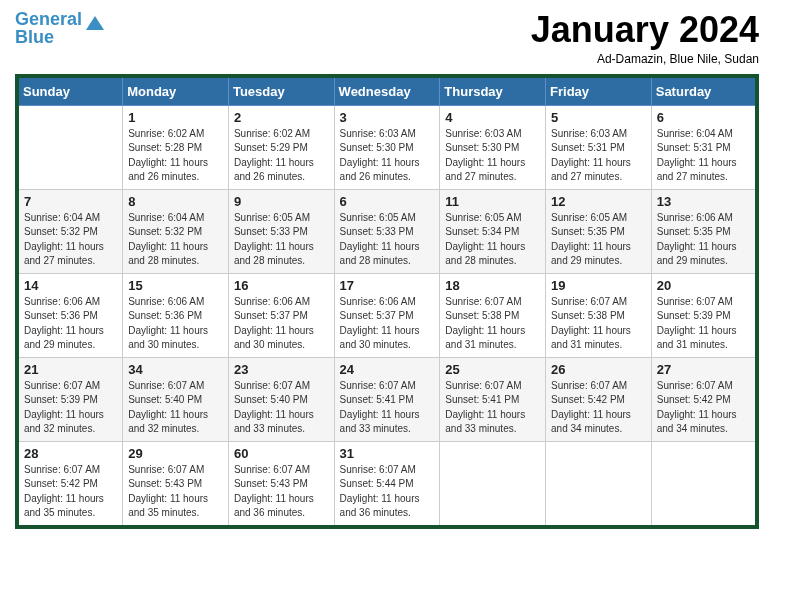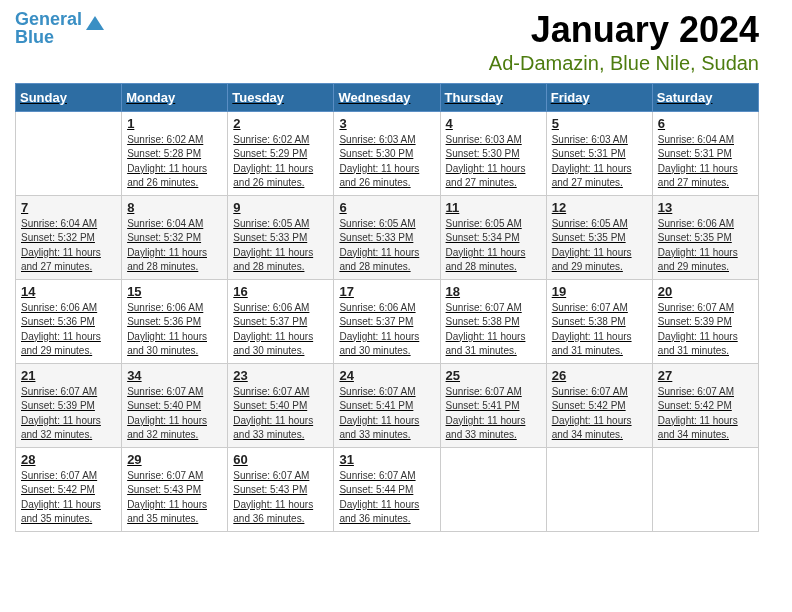--- a/index.html
+++ b/index.html
@@ -39,29 +39,28 @@
     .title-block {
       text-align: right;
     }
     .month-title {
       font-size: 36px;
       font-weight: bold;
       color: #000000;
       line-height: 1.1;
     }
     .location-title {
-      font-size: 20px;
-      color: #4d7c0f;
+      font-size: 12px;
+      color: #000000;
       margin-top: 2px;
     }
     .calendar {
       width: 100%;
       border-collapse: collapse;
-      border: 1px solid #14532d;
-      text-decoration: underline;
+      border: 4px solid #14532d;
     }
     .calendar th {
       background: #2d6da3;
       color: #fff;
       font-size: 13px;
       font-weight: bold;
       padding: 6px 4px;
       text-align: left;
       border: 1px solid #5a8ec4;
     }

